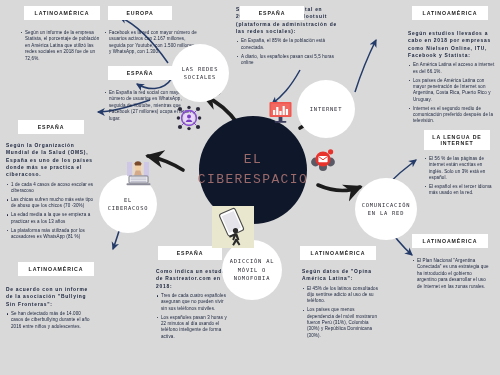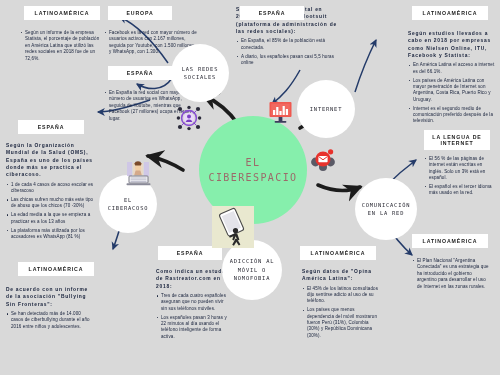--- a/index.html
+++ b/index.html
@@ -66,25 +66,26 @@
     justify-content: center;
     text-align: center;
     font-family: "DejaVu Sans Mono", monospace;
     font-size: 5.4px;
     letter-spacing: 0.8px;
     line-height: 1.55;
     color: #2b2b35;
     z-index: 7;
   }
   .node.center {
-    background: #86efac;
+    background: #0f172a;
     color: #9c6a6a;
-    font-size: 10px;
+    font-size: 13px;
     letter-spacing: 1.4px;
     z-index: 4;
+    font-family: Liberation Mono, monospace;
   }
 
   svg.arrows { position: absolute; left:0; top:0; width:500px; height:375px; z-index: 3; overflow: visible; }
 
   .icon { position: absolute; z-index: 8; }
 </style>
 </head>
 <body>
 
 <div id="canvas">

